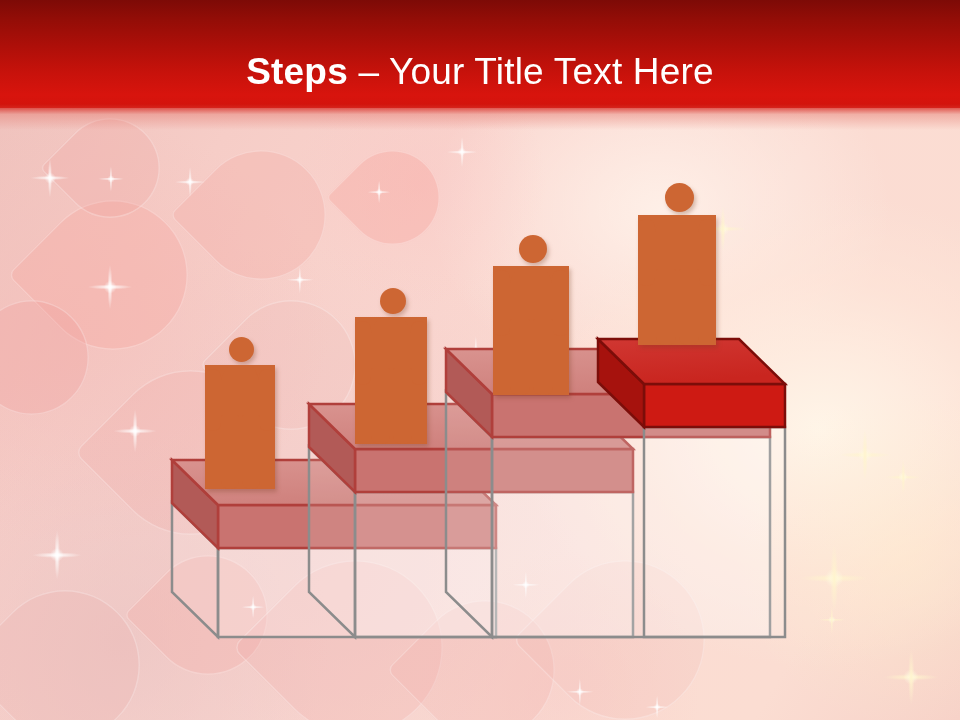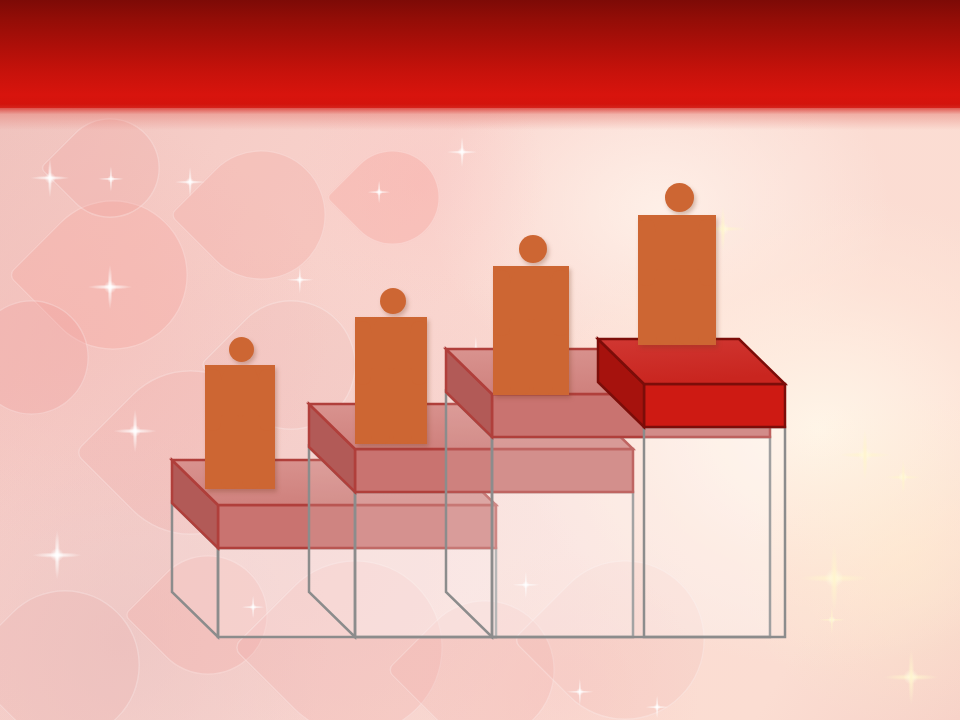--- a/index.html
+++ b/index.html
@@ -309,14 +309,17 @@
       <div class="torso" style="left:15px;top:0;width:48px;height:71px;"></div>
       <div class="arm" style="left:0;top:4px;width:17px;height:67px;border-radius:8px;"></div>
       <div class="arm" style="left:61px;top:4px;width:17px;height:67px;border-radius:8px;"></div>
       <div class="leg" style="left:18px;top:54px;width:20px;height:76px;border-radius:2px 2px 8px 8px;"></div>
       <div class="leg" style="left:41px;top:54px;width:20px;height:76px;border-radius:2px 2px 8px 8px;"></div>
     </div>
   </div>
 
   <div class="banner"></div>
   <div class="banner-fade"></div>
+  <div class="title">
+    <span class="b">Steps</span><span> – Your Title Text Here</span>
+  </div>
 
 </div>
 
 </body></html>

